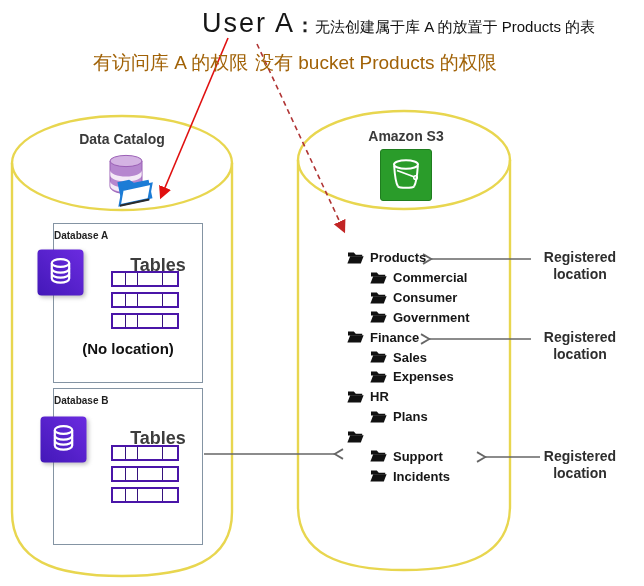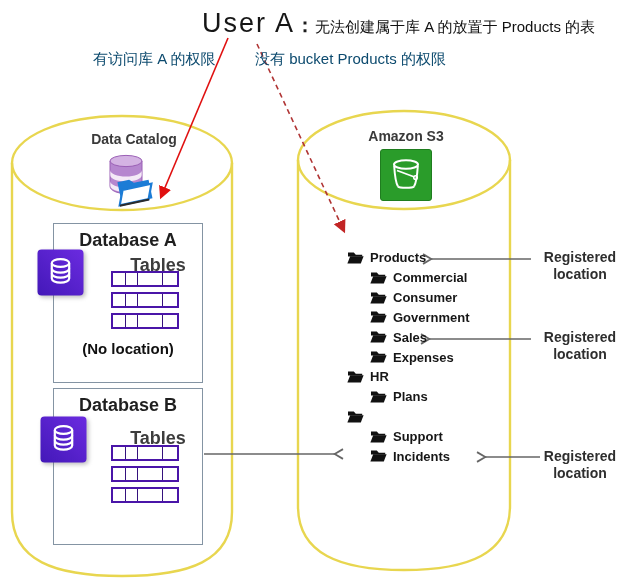--- a/index.html
+++ b/index.html
@@ -11,36 +11,36 @@
   #stage{position:relative;width:644px;height:586px;background:#fff;overflow:hidden;
          font-family:"Liberation Sans","DejaVu Sans",sans-serif;color:var(--ink);}
   #overlay{position:absolute;left:0;top:0;z-index:1;}
   .txt{position:absolute;z-index:2;white-space:nowrap;}
 
   
   .line1{left:202px;top:8px;}
   .ua{font-size:27px;letter-spacing:2px;color:#161616;}
   .colon{font-size:20px;font-weight:700;}
   .claim{font-size:15px;color:#111;}
-  .perm{font-size:15px;color:#0c4a6e;top:50px;}
+  .perm{font-size:19px;color:#a16207;top:50px;}
   .perm-db{left:93px;}
   .perm-bucket{left:255px;}
 
   
   .cyl-title{font-size:14px;font-weight:700;color:#3a3a3a;text-align:center;}
-  .dc-title{left:52px;top:131px;width:164px;}
+  .dc-title{left:40px;top:131px;width:164px;}
   .s3-title{left:325px;top:128px;width:162px;}
 
   .icon{position:absolute;z-index:3;}
   .shadowed{filter:drop-shadow(2px 2px 2px rgba(110,110,110,.45));}
 
   
   .dbbox{position:absolute;z-index:2;border:1.5px solid var(--boxborder);background:#fff;box-sizing:border-box;}
-  .dbbox .dbtitle{position:absolute;left:0;top:6px;width:100%;text-align:center;
-                  font-size:18px;font-weight:700;color:#1f1f1f;}
+  .dbbox .dbtitle{position:absolute;left:0;top:6px;width:100%;
+                  font-size:10px;font-weight:700;color:#1f1f1f;}
   .dbbox .tables-label{position:absolute;left:54px;top:31px;width:100px;text-align:center;
                   font-size:18px;font-weight:600;color:#3d3d3d;}
   .tables-stack{position:absolute;width:68px;display:flex;flex-direction:column;gap:5px;}
   .tbl{height:16px;box-sizing:border-box;border:2.5px solid var(--purple);background:#fff;display:flex;}
   .tbl i{display:block;height:100%;border-right:1.6px solid #35127d;}
   .tbl i:nth-child(1){flex:2;} .tbl i:nth-child(2){flex:1.7;}
   .tbl i:nth-child(3){flex:4;} .tbl i:nth-child(4){flex:2.3;border-right:none;}
   .noloc{position:absolute;left:0;top:116px;width:100%;text-align:center;
          font-size:15px;font-weight:700;color:#101010;}
 
@@ -223,20 +223,27 @@
         </svg>
         <span class="tlabel">Consumer</span>
       </div>
       <div class="trow lvl1">
         <svg width="17" height="14" viewBox="0 0 17 14">
           <path d="M1 1.5 L6.8 1.5 L8.8 3.7 L15.2 3.7 L15.2 5.6 L1 5.6 Z" fill="#111"></path>
           <path d="M0.4 12.6 L3.2 5.2 L16.6 5.2 L13.8 12.6 Z" fill="#111"></path>
         </svg>
         <span class="tlabel">Government</span>
       </div>
+      <div class="trow lvl0">
+        <svg width="17" height="14" viewBox="0 0 17 14">
+          <path d="M1 1.5 L6.8 1.5 L8.8 3.7 L15.2 3.7 L15.2 5.6 L1 5.6 Z" fill="#111"></path>
+          <path d="M0.4 12.6 L3.2 5.2 L16.6 5.2 L13.8 12.6 Z" fill="#111"></path>
+        </svg>
+        <span class="tlabel">Finance</span>
+      </div>
       <div class="trow lvl1">
         <svg width="17" height="14" viewBox="0 0 17 14">
           <path d="M1 1.5 L6.8 1.5 L8.8 3.7 L15.2 3.7 L15.2 5.6 L1 5.6 Z" fill="#111"></path>
           <path d="M0.4 12.6 L3.2 5.2 L16.6 5.2 L13.8 12.6 Z" fill="#111"></path>
         </svg>
         <span class="tlabel">Sales</span>
       </div>
       <div class="trow lvl1">
         <svg width="17" height="14" viewBox="0 0 17 14">
           <path d="M1 1.5 L6.8 1.5 L8.8 3.7 L15.2 3.7 L15.2 5.6 L1 5.6 Z" fill="#111"></path>

